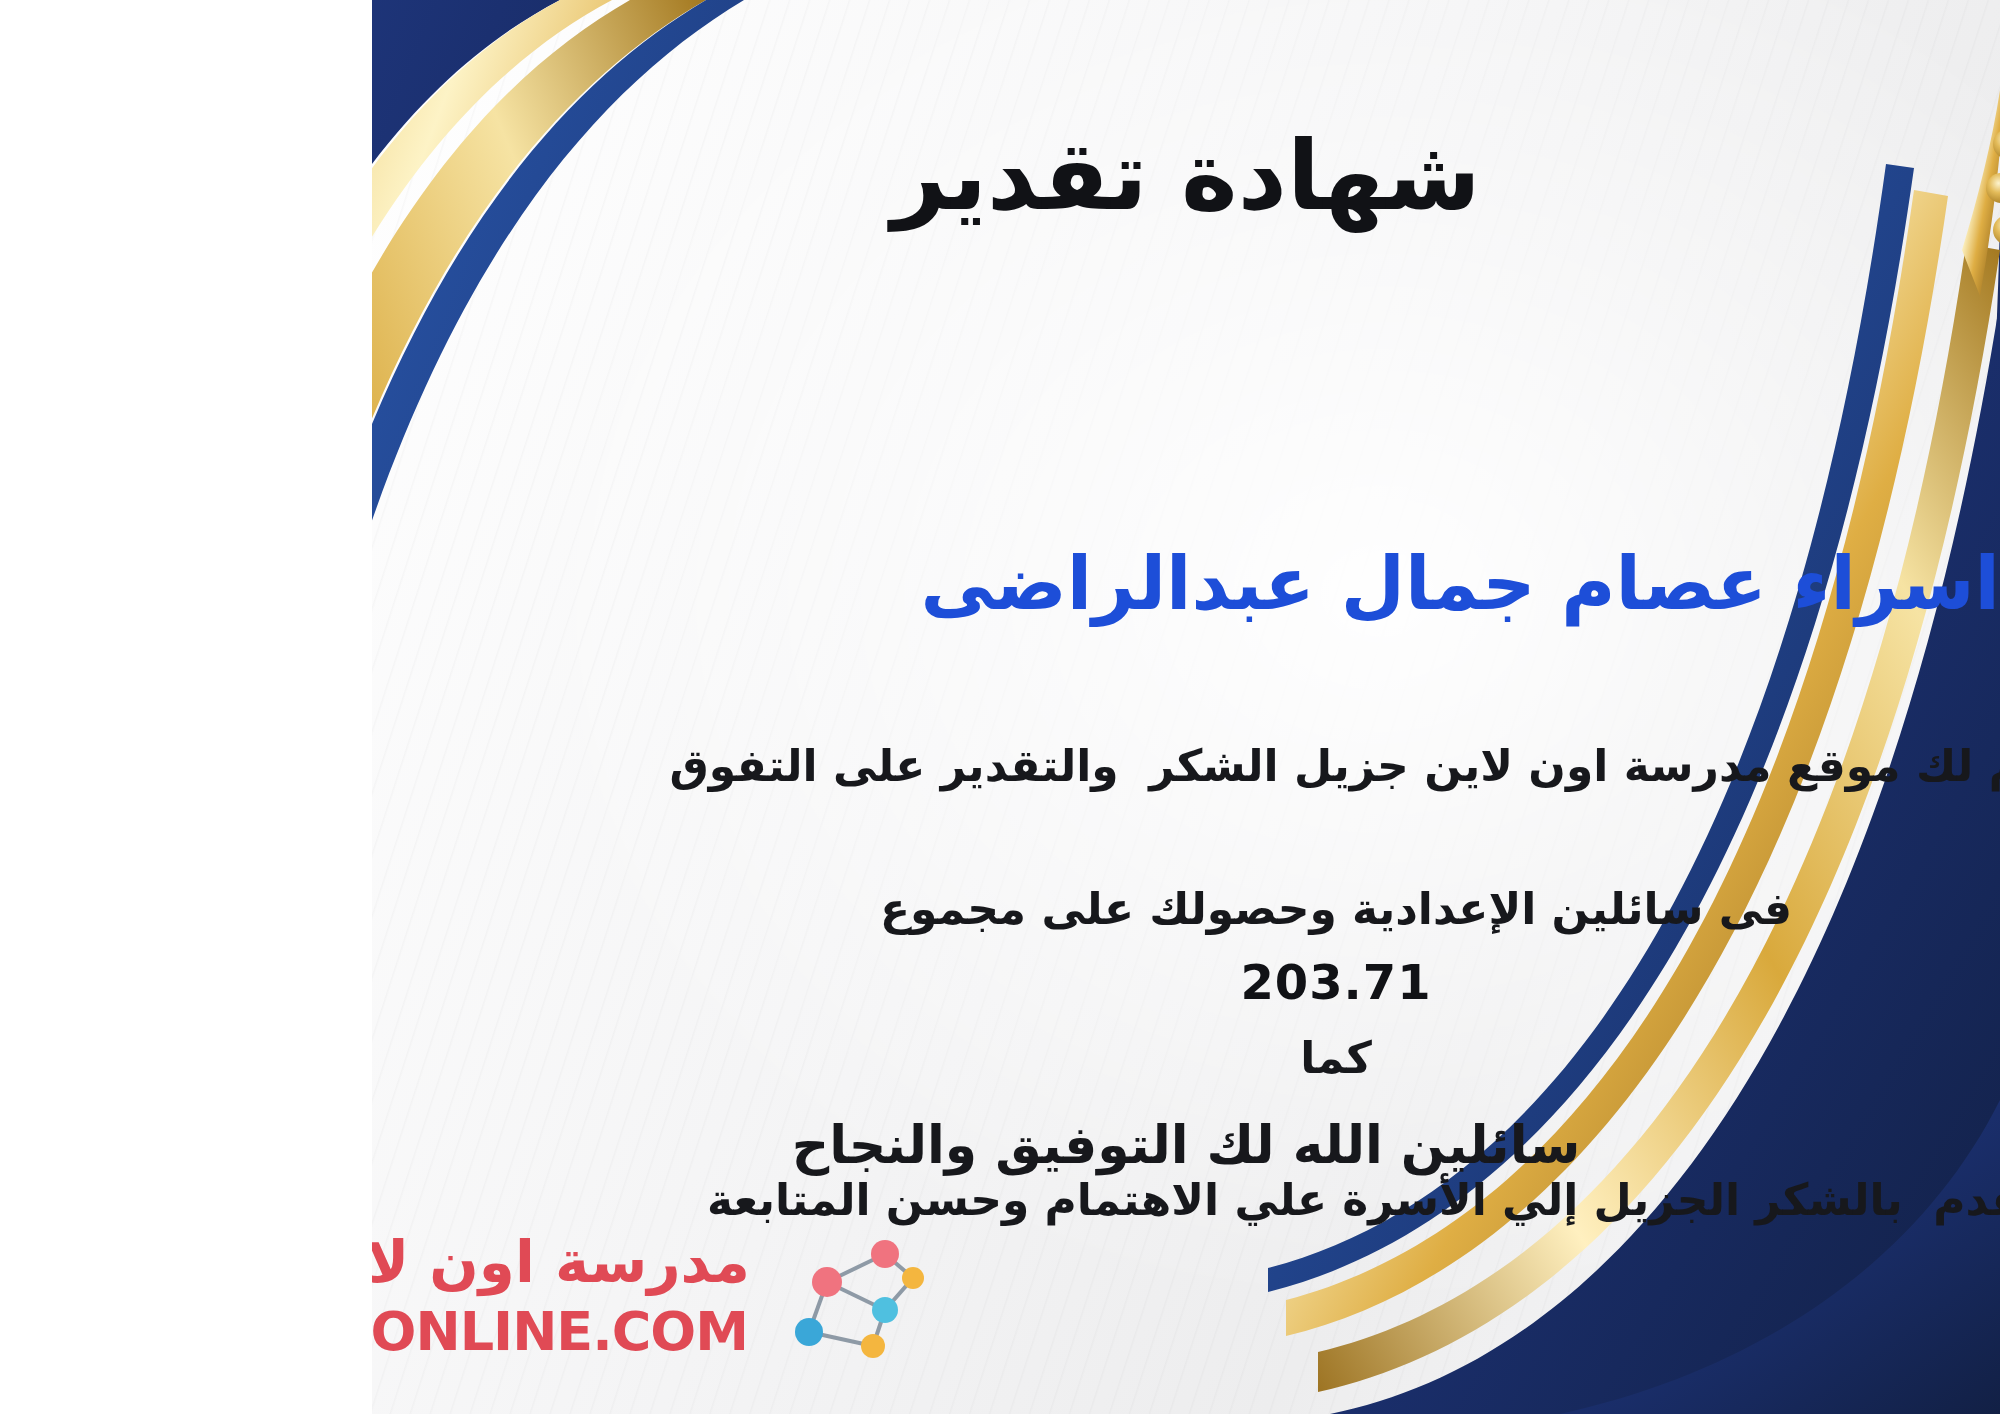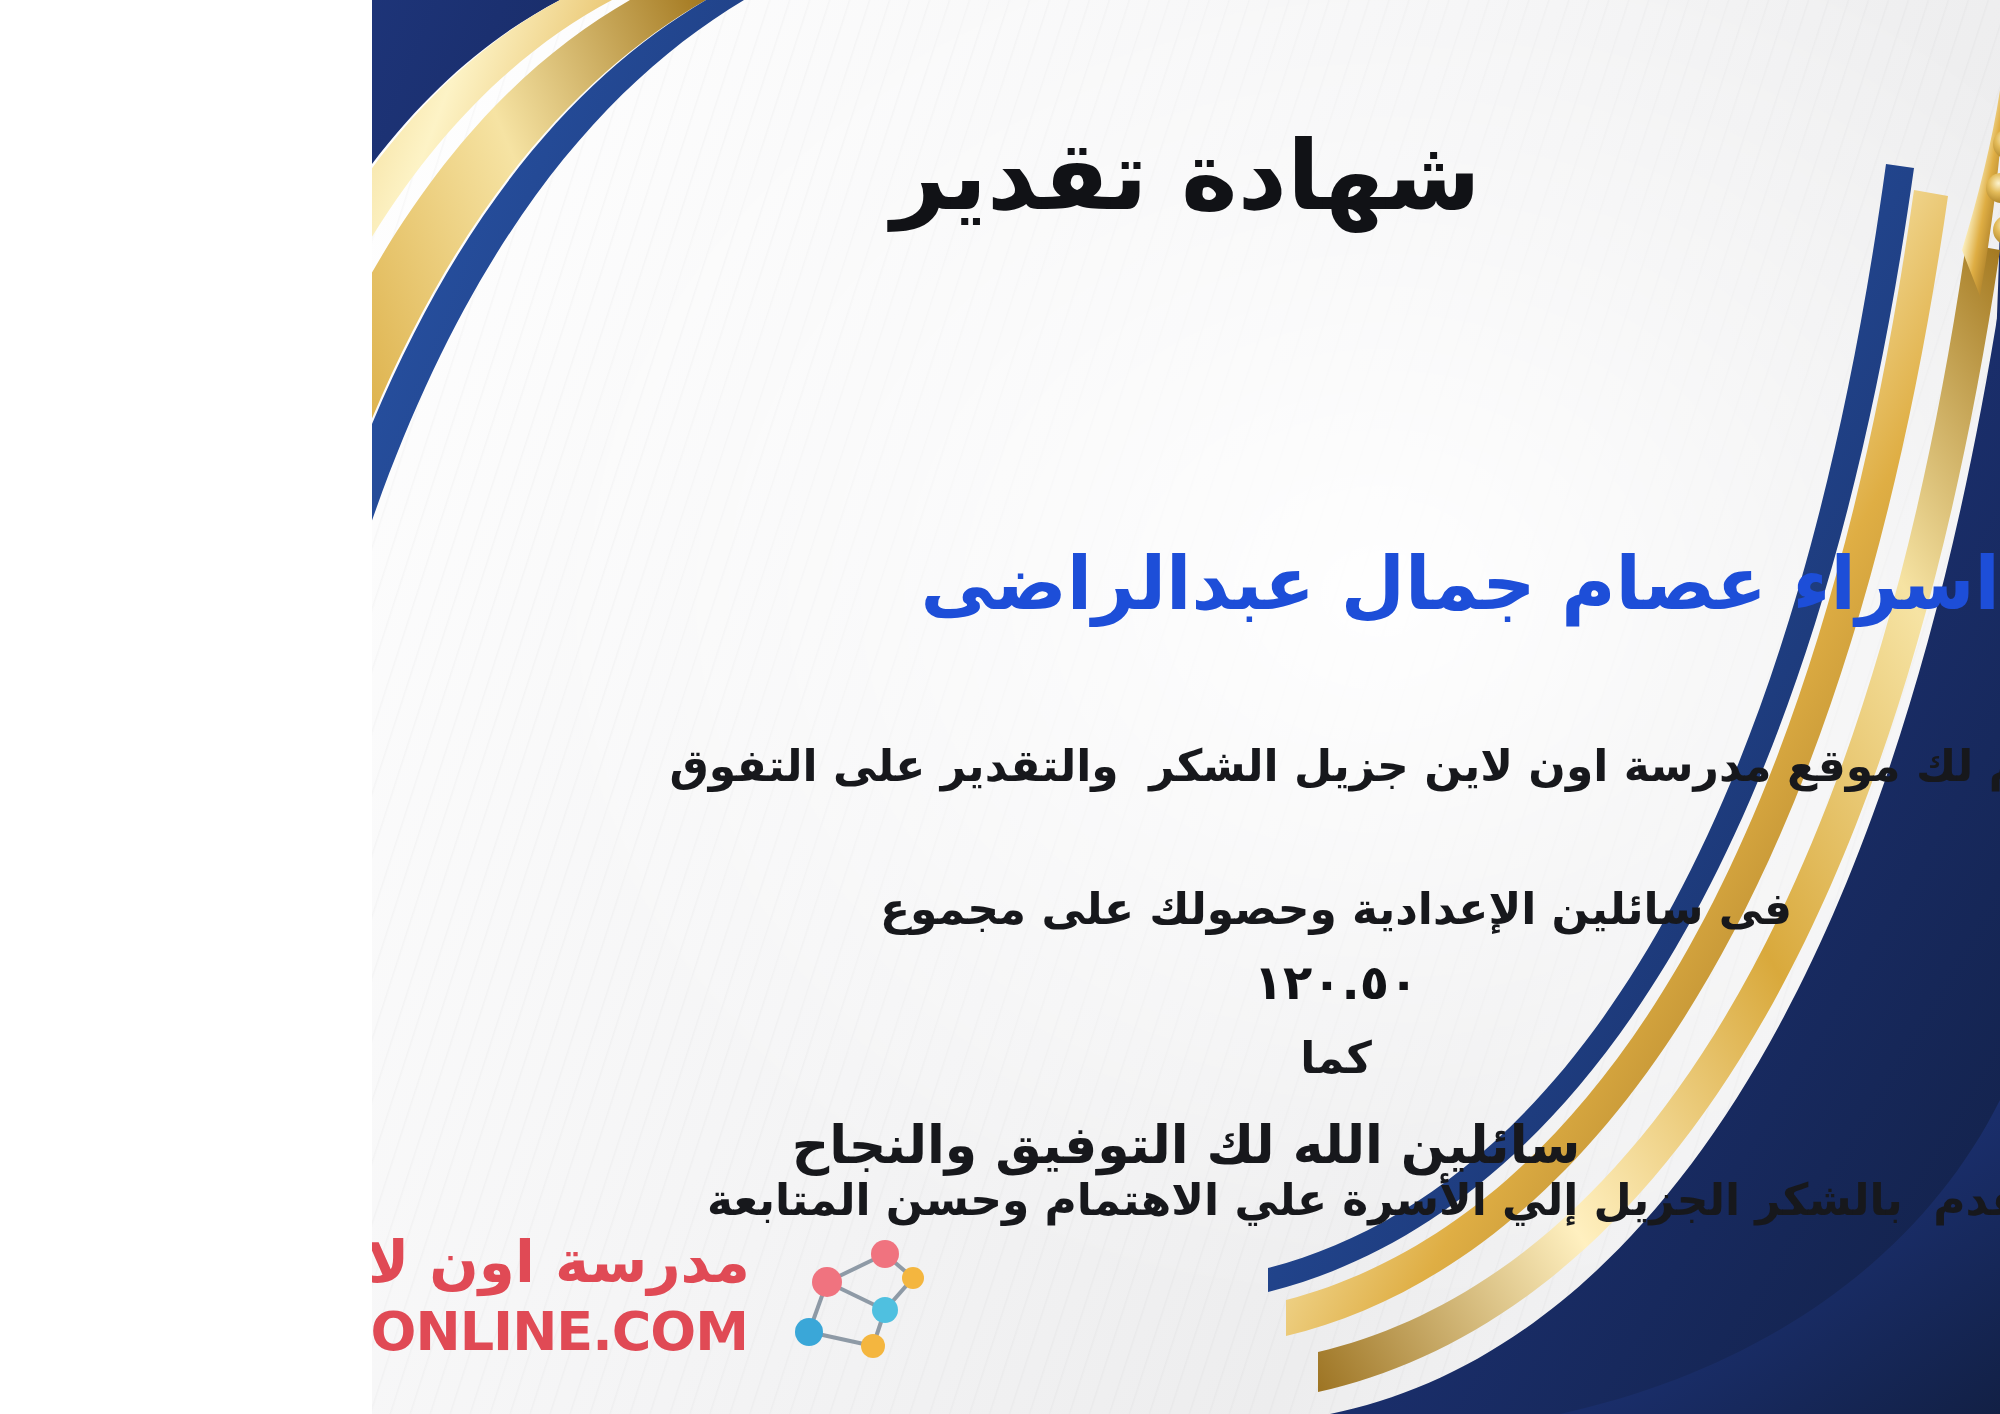--- a/index.html
+++ b/index.html
@@ -268,21 +268,21 @@
   </div>
 
   <div class="cert-title">شهادة تقدير</div>
 
   <div class="recipient">اسراء عصام جمال عبدالراضى</div>
 
   <div class="body-text">
     <span class="body-line">يقدم لك موقع مدرسة اون لاين جزيل الشكر  والتقدير على التفوق</span>
     <span class="body-line">
       <span>فى سائلين الإعدادية وحصولك على مجموع</span>
-      <span class="score">١٢٠.٥٠</span>
+      <span class="score">203.71</span>
       <span>كما</span>
     </span>
     <span class="body-line">نتقدم  بالشكر الجزيل إلي الأسرة علي الاهتمام وحسن المتابعة</span>
   </div>
 
   <div class="closing">سائلين الله لك التوفيق  والنجاح</div>
 
   <div class="brand">
     <div class="brand-ar">مدرسة اون لاين</div>
     <div class="brand-url">MADRSA-ONLINE.COM</div>

